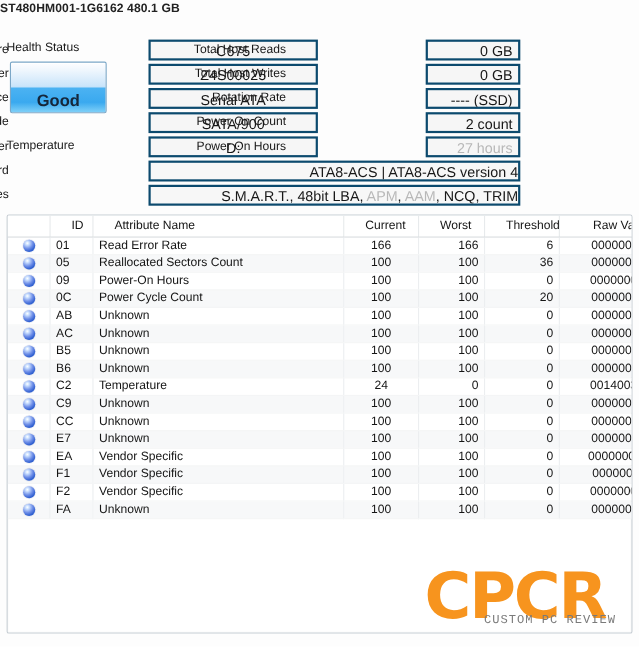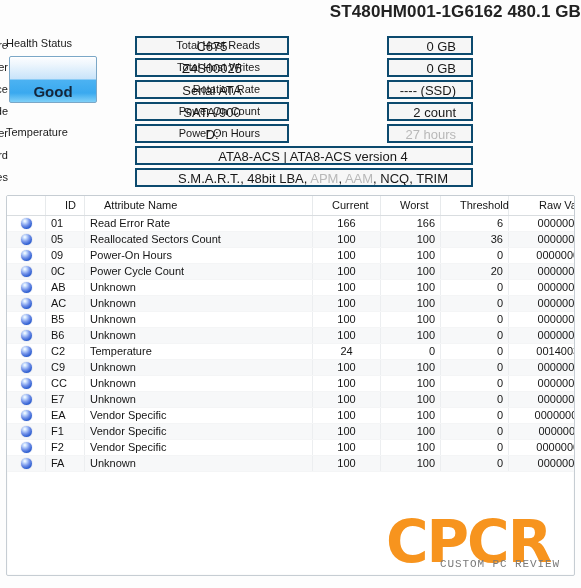--- a/index.html
+++ b/index.html
@@ -15,22 +15,22 @@
     width: 581px; height: 588px;
     background: #fdfdfd;
     overflow: hidden;
   }
 
   
   #title {
     position: absolute;
     left: 0; top: 2px;
     width: 581px;
-    text-align: right;
-    font-size: 17px;
+    text-align: left;
+    font-size: 11px;
     font-weight: bold;
     color: #222222;
     letter-spacing: 0.1px;
   }
 
   
   #health-label {
     position: absolute; left: 6px; top: 37px;
     font-size: 11px; color: #1a1a1a;
   }
@@ -77,22 +77,22 @@
   }
   .info-value {
     position: absolute; top: 0;
     height: 19px; line-height: 18px;
     font-size: 13px; color: #181818;
     background: #f6f6f6;
     border: 2px solid #0c4a6e;
     overflow: hidden; white-space: nowrap;
   }
   .info-value.center { text-align: center; }
-  .info-value.right  { text-align: right; padding-right: 15px; }
-  .info-value.left   { text-align: center;  padding-left: 18px; background: #f7f7f7; }
+  .info-value.right  { text-align: right; padding-right: 5px; }
+  .info-value.left   { text-align: right;  padding-left: 18px; background: #f7f7f7; }
   .dim { color: #b8b8b8; }
 
   
   .col-l .info-label { width: 118px; }
   .col-l .info-value { left: 122px; width: 154px; }
   
   .col-r .info-label { width: 118px; }
   .col-r .info-value { left: 122px; width: 86px; }
   
   .col-w .info-label { width: 118px; }

